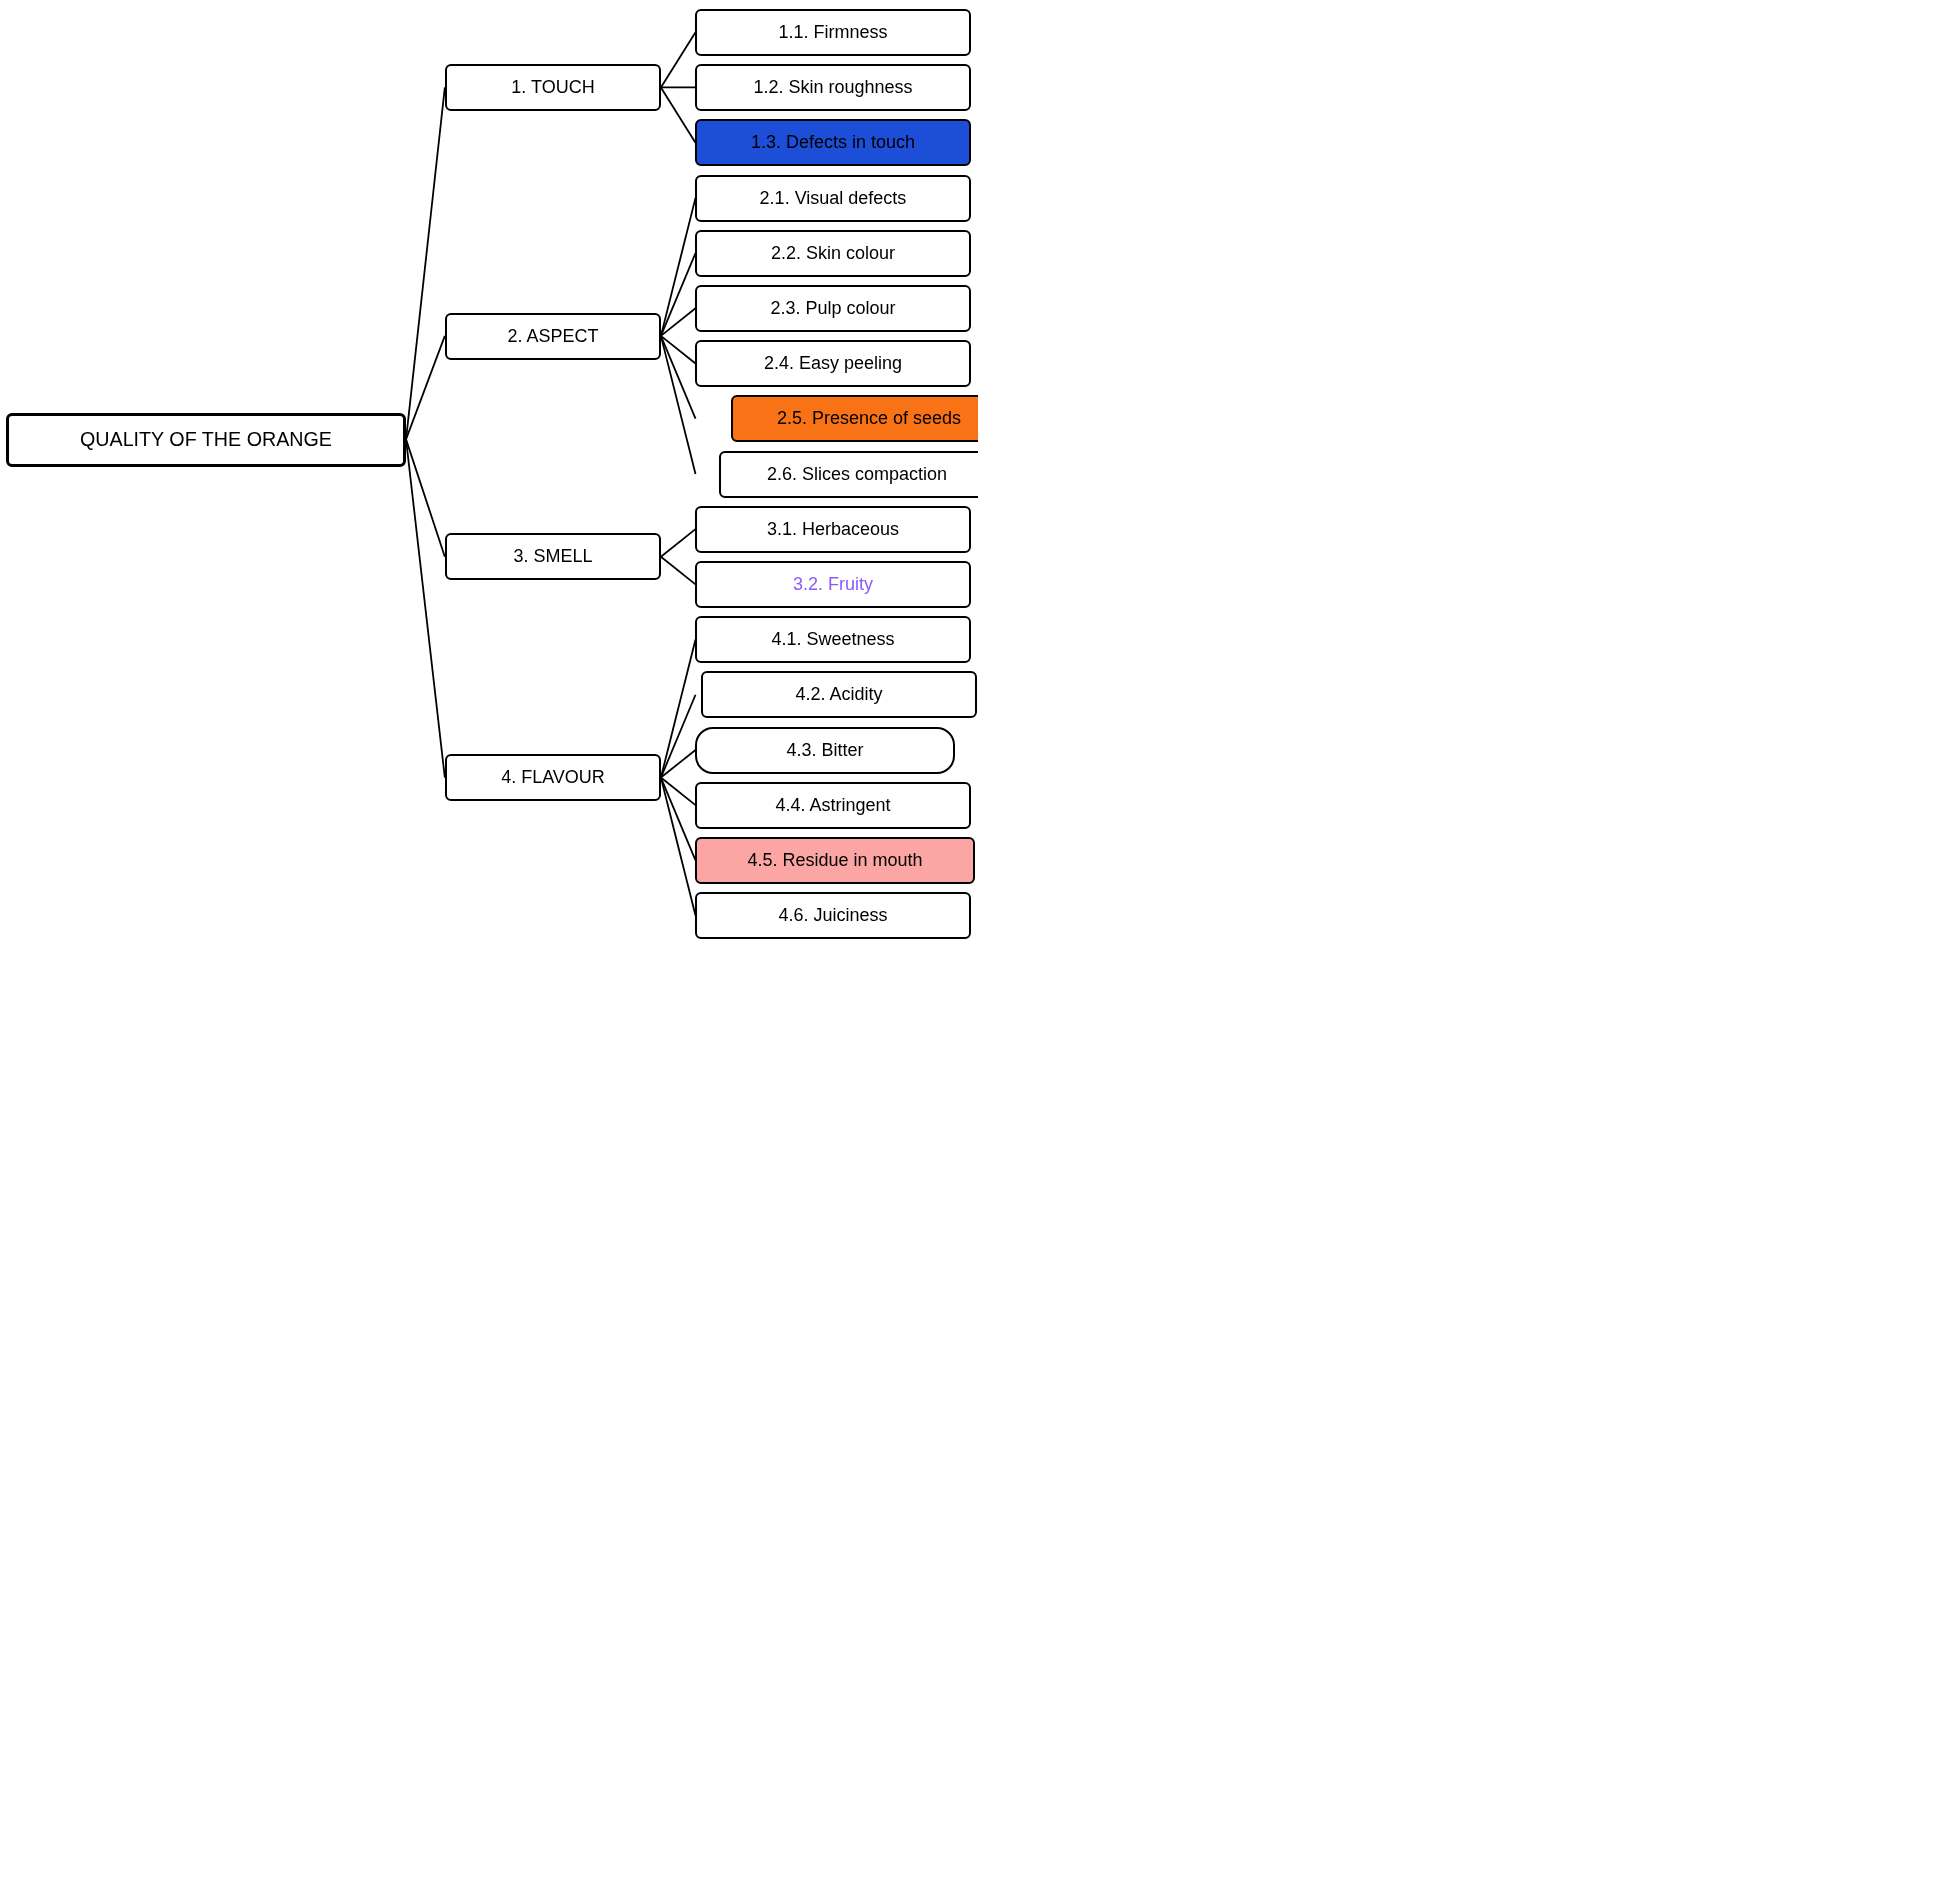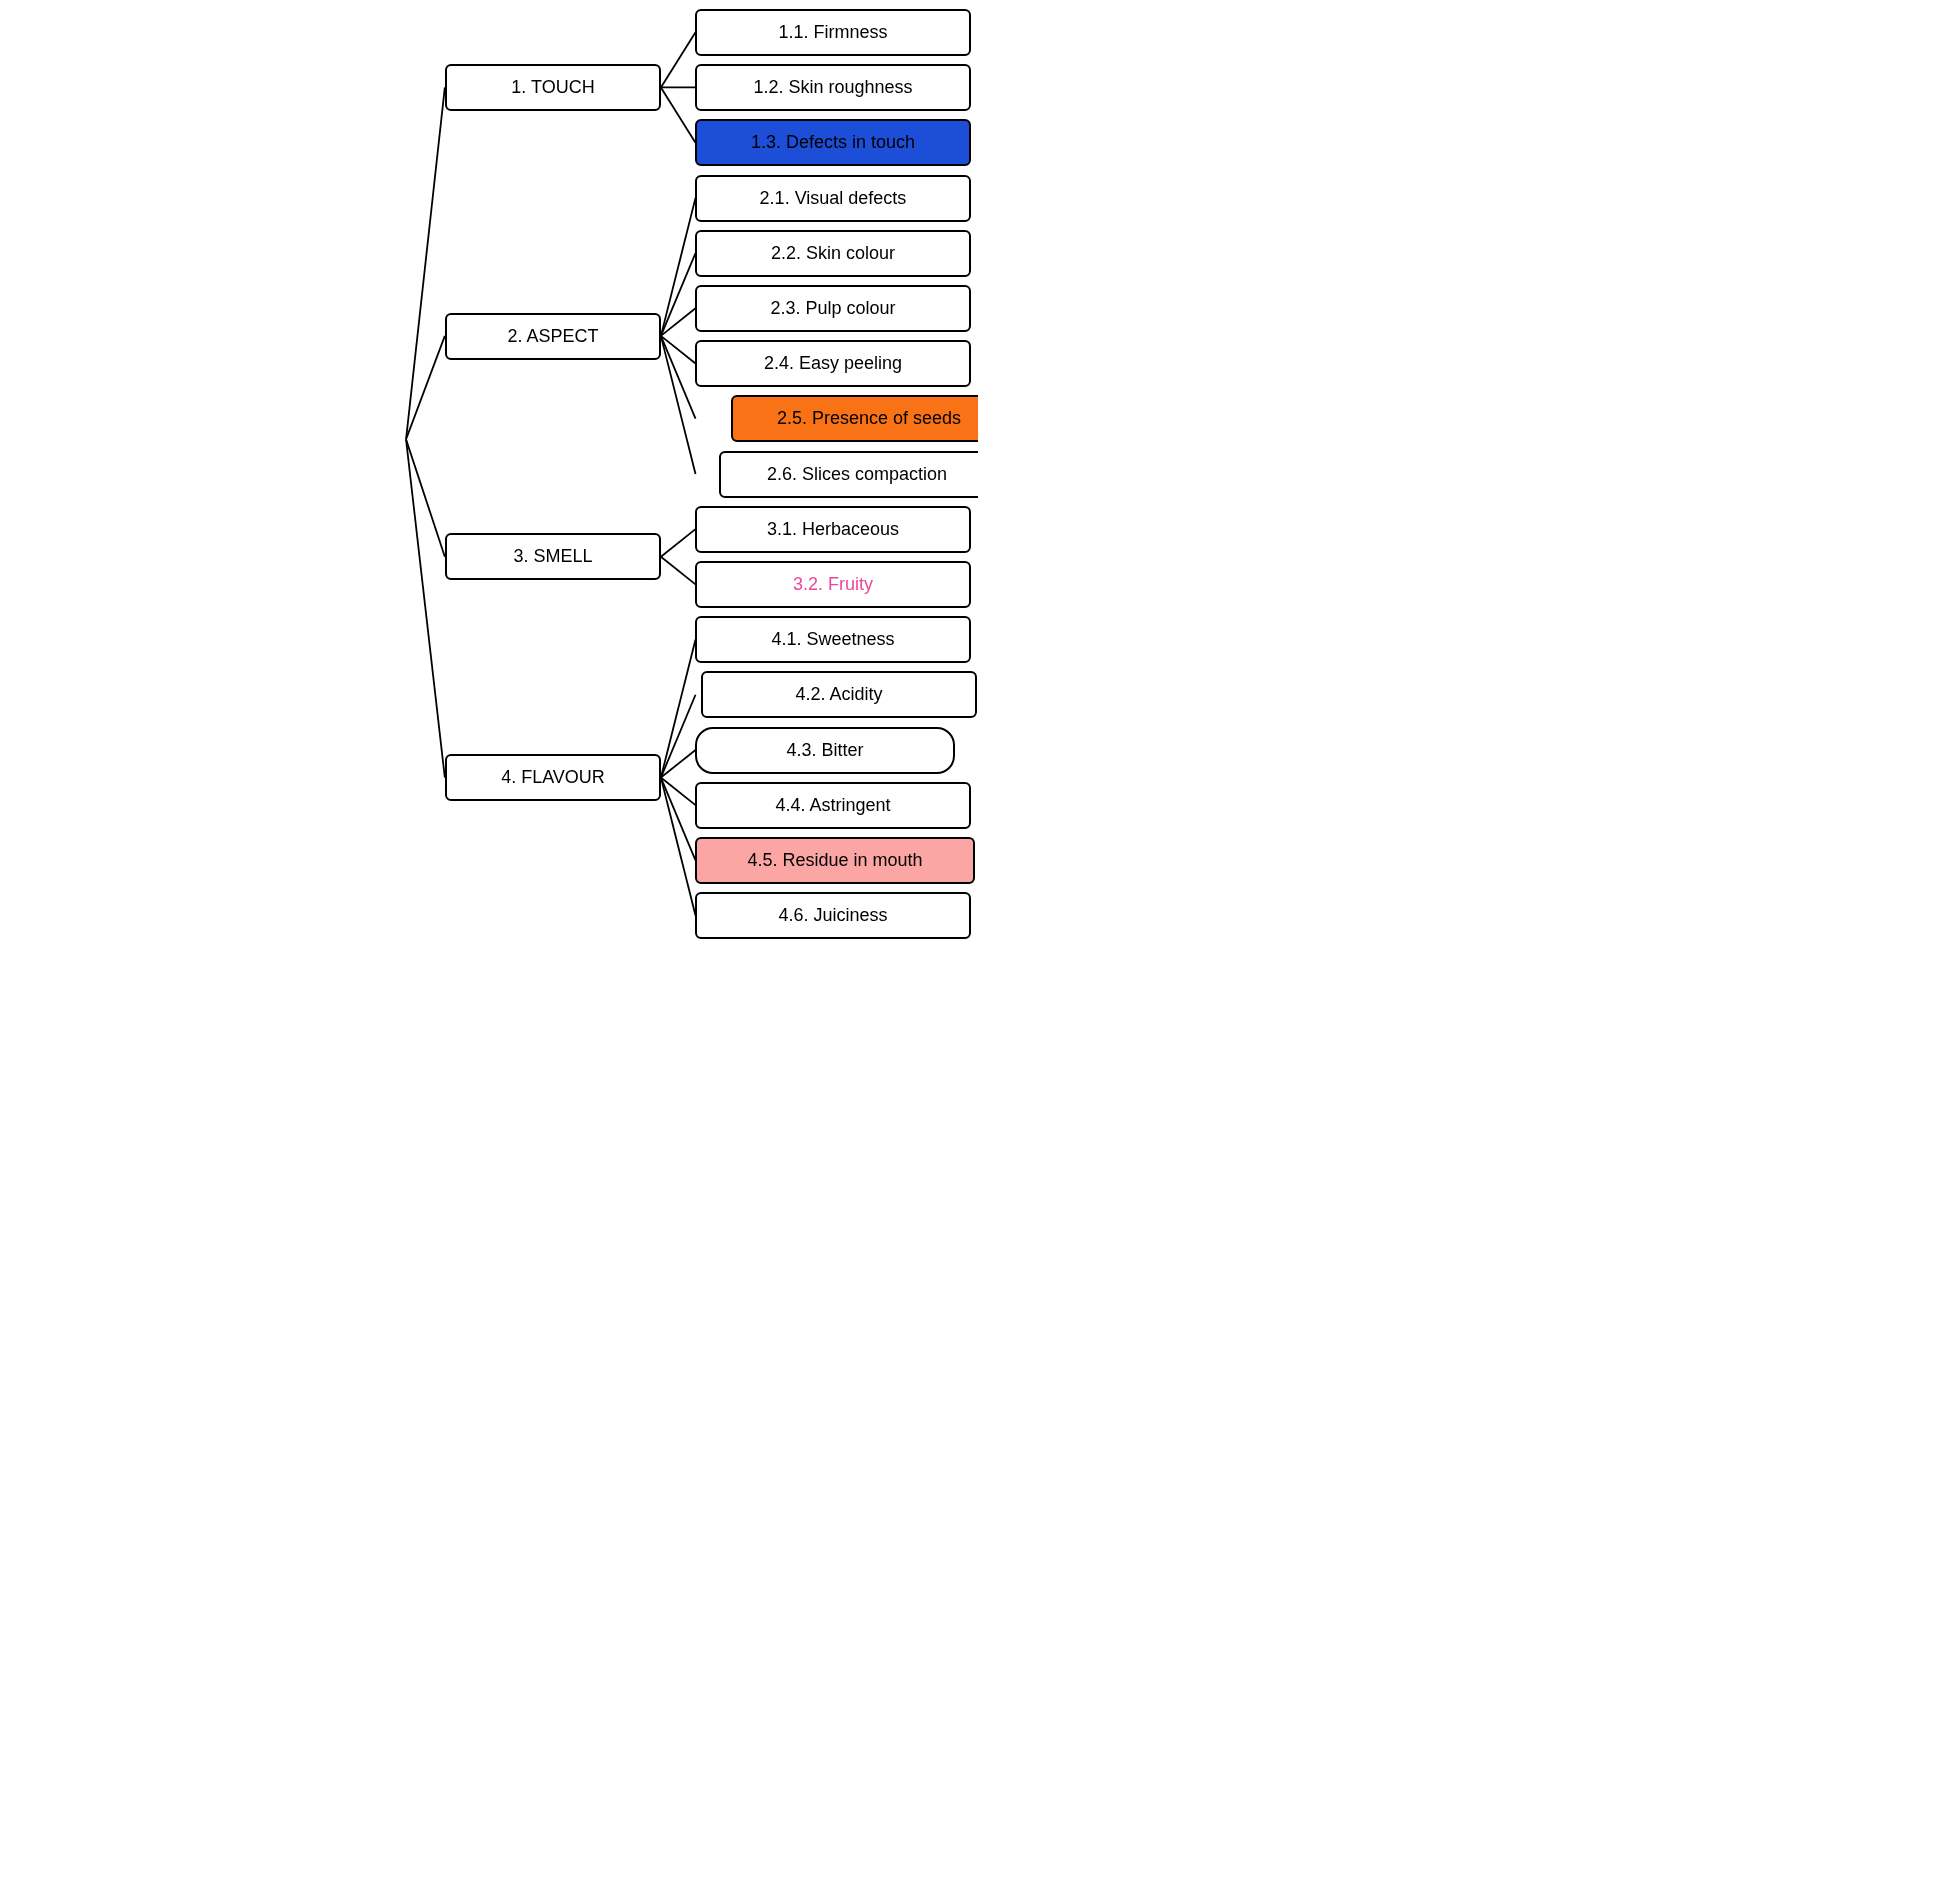--- a/index.html
+++ b/index.html
@@ -98,21 +98,21 @@
     </div>
     <div class="node" style="left: 695px; top: 451px; width: 276px; height: 47px; background: rgb(255, 255, 255); border-color: rgb(0, 0, 0); color: rgb(0, 0, 0); margin-left: 24px;">
       <span>2.6. Slices compaction</span>
     </div>
     <div class="node category" style="left: 445px; top: 313px; width: 216px; height: 47px; background: rgb(255, 255, 255); border-color: rgb(0, 0, 0); color: rgb(0, 0, 0);">
       <span>2. ASPECT</span>
     </div>
     <div class="node" style="left: 695px; top: 506px; width: 276px; height: 47px; background: rgb(255, 255, 255); border-color: rgb(0, 0, 0); color: rgb(0, 0, 0);">
       <span>3.1. Herbaceous</span>
     </div>
-    <div class="node" style="left: 695px; top: 561px; width: 276px; height: 47px; background: rgb(255, 255, 255); border-color: rgb(0, 0, 0); color: #ec4899;">
+    <div class="node" style="left: 695px; top: 561px; width: 276px; height: 47px; background: rgb(255, 255, 255); border-color: rgb(0, 0, 0); color: #8b5cf6;">
       <span>3.2. Fruity</span>
     </div>
     <div class="node category" style="left: 445px; top: 533px; width: 216px; height: 47px; background: rgb(255, 255, 255); border-color: rgb(0, 0, 0); color: rgb(0, 0, 0);">
       <span>3. SMELL</span>
     </div>
     <div class="node" style="left: 695px; top: 616px; width: 276px; height: 47px; background: rgb(255, 255, 255); border-color: rgb(0, 0, 0); color: rgb(0, 0, 0);">
       <span>4.1. Sweetness</span>
     </div>
     <div class="node" style="left: 695px; top: 671px; width: 276px; height: 47px; background: rgb(255, 255, 255); border-color: rgb(0, 0, 0); color: rgb(0, 0, 0); margin-left: 6px;">
       <span>4.2. Acidity</span>
@@ -125,14 +125,17 @@
     </div>
     <div class="node" style="left: 695px; top: 837px; width: 280px; height: 47px; background: #fca5a5; border-color: rgb(0, 0, 0); color: rgb(0, 0, 0);">
       <span>4.5. Residue in mouth</span>
     </div>
     <div class="node" style="left: 695px; top: 892px; width: 276px; height: 47px; background: rgb(255, 255, 255); border-color: rgb(0, 0, 0); color: rgb(0, 0, 0);">
       <span>4.6. Juiciness</span>
     </div>
     <div class="node category" style="left: 445px; top: 754px; width: 216px; height: 47px; background: rgb(255, 255, 255); border-color: rgb(0, 0, 0); color: rgb(0, 0, 0);">
       <span>4. FLAVOUR</span>
     </div>
+    <div class="node root" style="left: 6px; top: 413px; width: 400px; height: 54px; background: rgb(255, 255, 255); border-color: rgb(0, 0, 0); color: rgb(0, 0, 0);">
+      <span>QUALITY OF THE ORANGE</span>
+    </div>
   </div>
 
 
 </body></html>

